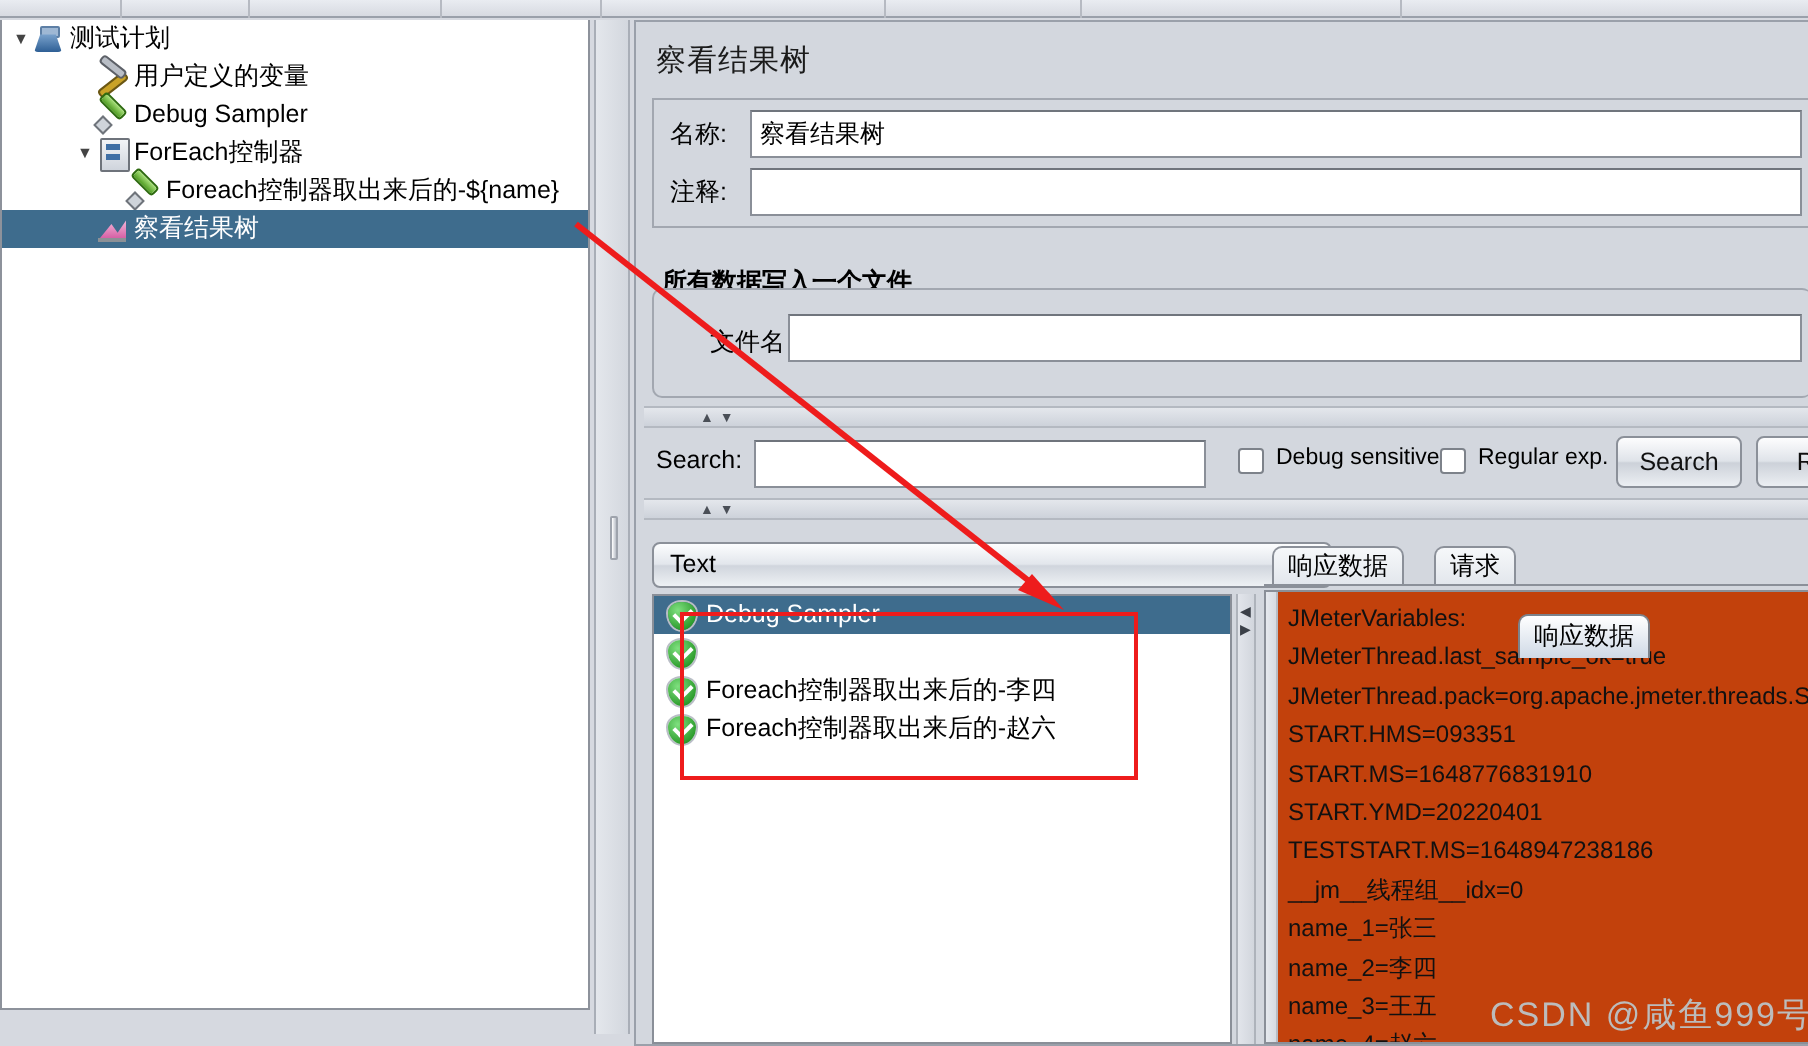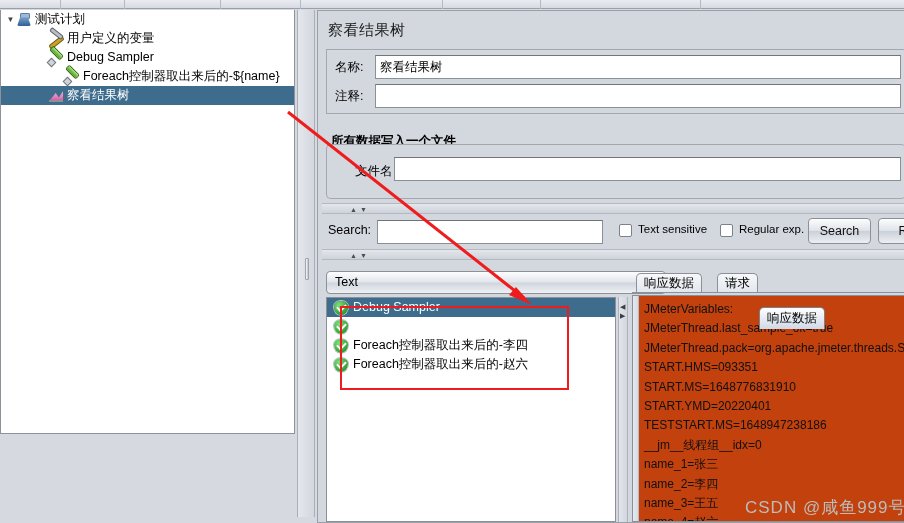--- a/index.html
+++ b/index.html
@@ -18,21 +18,21 @@
     background:linear-gradient(#e9ecf1,#d7dae1);
     border-bottom:1px solid #9aa0aa;
     box-sizing:border-box;
   }
   .toolbar-sep{
     position:absolute;top:0;width:1px;height:9px;background:#b6bac2;
   }
 
   
   .tree-panel{
-    position:absolute;left:0;top:10px;width:295px;height:424px;
+    position:absolute;left:0;top:10px;width:295px;height:495px;
     background:#fff;border:1px solid #8d929b;border-top:none;
     box-sizing:border-box;overflow:hidden;
   }
   .tree-row{
     position:relative;height:19px;line-height:19px;white-space:nowrap;
     font-size:12.5px;
   }
   .tree-row.sel{background:#3e6c8d;color:#fff;}
   .tree-row .twisty{
     display:inline-block;width:11px;text-align:center;color:#444;font-size:8px;
@@ -263,20 +263,21 @@
     <div class="toolbar-sep" style="left:442px"></div>
     <div class="toolbar-sep" style="left:540px"></div>
     <div class="toolbar-sep" style="left:700px"></div>
   </div>
 
   <div class="tree-panel">
     <div id="tree-rows">
         <div class="tree-row"><span class="twisty" style="margin-left: 4px;">▼</span><span class="ic ic-plan"></span><span class="tlabel">测试计划</span></div>
         <div class="tree-row"><span class="twisty" style="margin-left: 36px;"></span><span class="ic ic-wrench"></span><span class="tlabel">用户定义的变量</span></div>
         <div class="tree-row"><span class="twisty" style="margin-left: 36px;"></span><span class="ic ic-pen"></span><span class="tlabel">Debug Sampler</span></div>
+        <div class="tree-row"><span class="twisty" style="margin-left: 36px;">▼</span><span class="ic ic-ctrl"></span><span class="tlabel">ForEach控制器</span></div>
         <div class="tree-row"><span class="twisty" style="margin-left: 52px;"></span><span class="ic ic-pen"></span><span class="tlabel">Foreach控制器取出来后的-${name}</span></div>
         <div class="tree-row sel"><span class="twisty" style="margin-left: 36px;"></span><span class="ic ic-vrt"></span><span class="tlabel">察看结果树</span></div>
       </div>
   </div>
 
   <div class="splitter">
     <div class="split-grip"></div>
   </div>
 
   <div class="main-panel">
@@ -301,21 +302,21 @@
     </div>
 
     <div class="divbar" style="top:192px">
       <span class="arrows">▲▼</span>
     </div>
 
     <div class="search-row" style="top:204px">
       <div class="search-label">Search:</div>
       <div class="search-input"></div>
       <div class="chk" style="left:301px"></div>
-      <div class="chk-lbl" style="left:320px">Text sensitive</div>
+      <div class="chk-lbl" style="left:320px">Debug sensitive</div>
       <div class="chk" style="left:402px"></div>
       <div class="chk-lbl" style="left:421px">Regular exp.</div>
       <div class="btn" style="left:490px;width:63px">Search</div>
       <div class="btn" style="left:560px;width:63px">Res</div>
     </div>
 
     <div class="divbar" style="top:238px">
       <span class="arrows">▲▼</span>
     </div>
 

